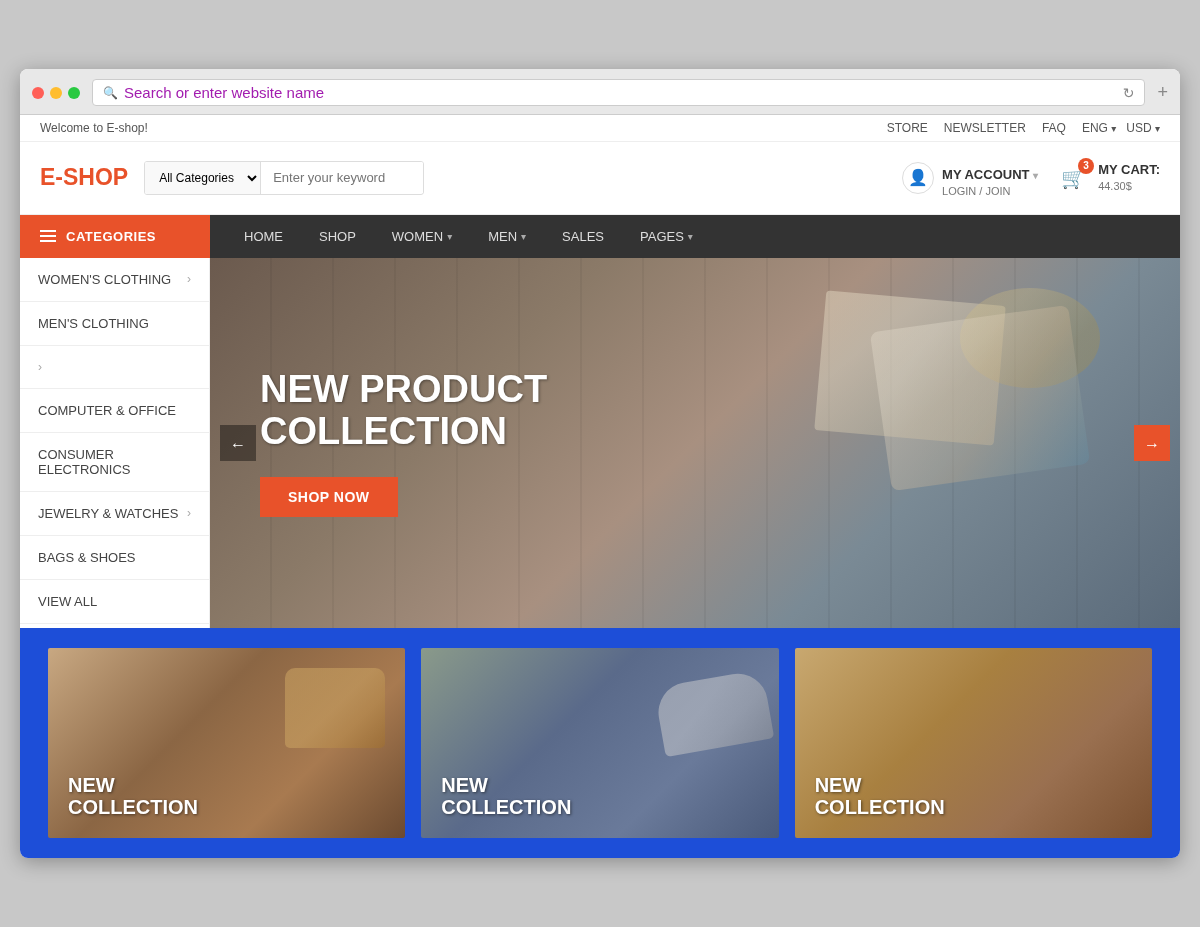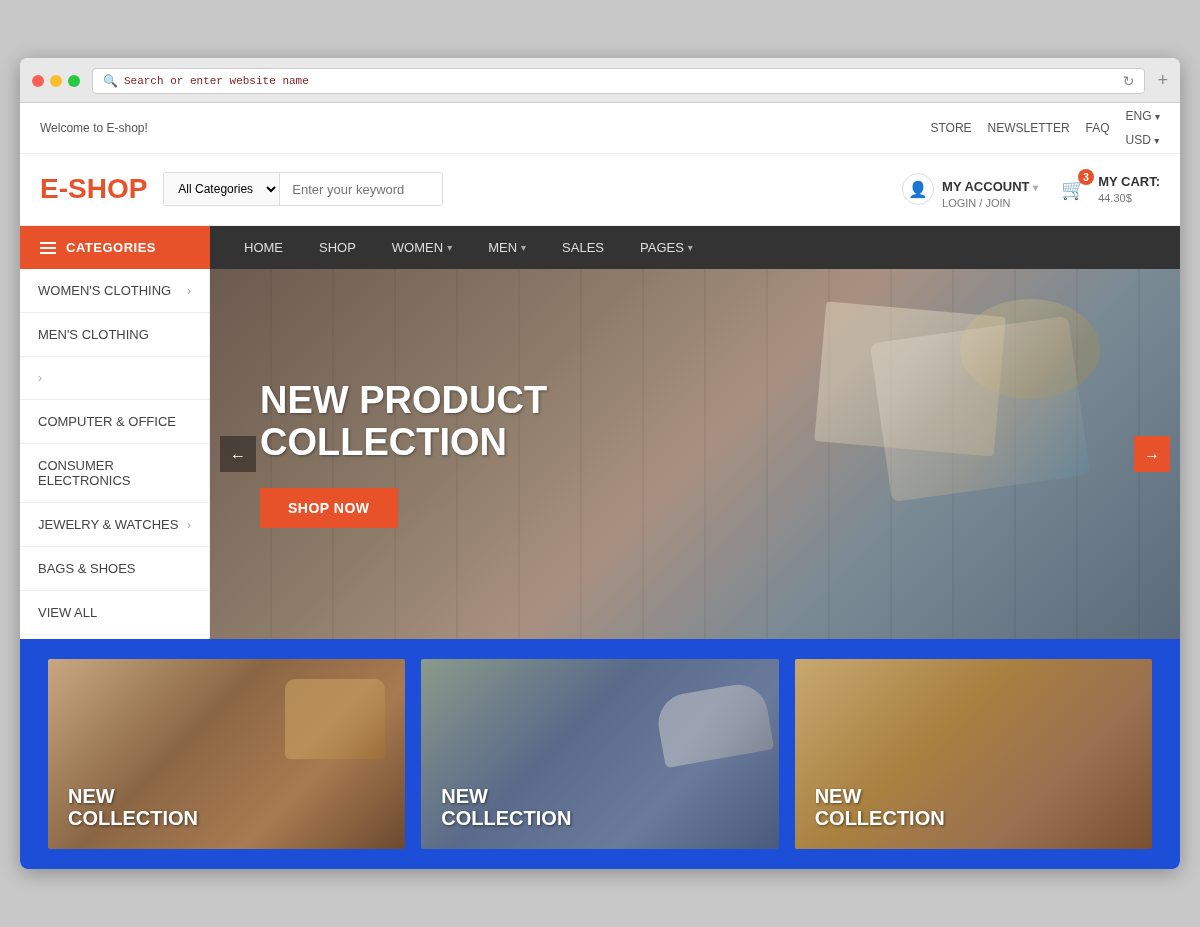--- a/index.html
+++ b/index.html
@@ -57,33 +57,33 @@
       border-bottom: 1px solid #eee;
       padding: 6px 20px;
       display: flex;
       justify-content: space-between;
       align-items: center;
       font-size: 12px;
       color: #555;
     }
     .top-bar-right { display: flex; gap: 16px; align-items: center; }
     .top-bar-right a { color: #555; text-decoration: none; cursor: pointer; }
-    .top-bar-right .lang-usd { display: flex; gap: 10px; flex-direction: column; }
+    .top-bar-right .lang-usd { display: flex; gap: 10px; }
     .dropdown-arrow { font-size: 10px; }
 
     
     .header {
       background: #fff;
       padding: 14px 20px;
       display: flex;
       align-items: center;
       gap: 16px;
       border-bottom: 1px solid #eee;
     }
-    .logo { font-size: 28px; font-weight: bold; color: #222; text-decoration: none; }
+    .logo { font-size: 23px; font-weight: bold; color: #222; text-decoration: none; }
     .logo span { color: #e8522a; }
     .search-bar {
       display: flex;
       align-items: center;
       border: 1px solid #ddd;
       border-radius: 3px;
       overflow: hidden;
       flex: 0 0 280px;
     }
     .search-bar select {
@@ -361,21 +361,21 @@
 <div class="browser-window">
 
   <div class="browser-chrome">
     <div class="browser-dots">
       <div class="dot dot-red"></div>
       <div class="dot dot-yellow"></div>
       <div class="dot dot-green"></div>
     </div>
     <div class="browser-addressbar">
       <span>🔍</span>
-      <span style="color:#7f1d1d;font-size:11px;font-family:Liberation Mono, monospace;">Search or enter website name</span>
+      <span style="color:#a21caf;font-size:15px;">Search or enter website name</span>
       <span class="browser-refresh" style="margin-left:auto">↻</span>
     </div>
     <span class="browser-add-tab">+</span>
   </div>
 
   <div class="top-bar">
     <span>Welcome to E-shop!</span>
     <div class="top-bar-right">
       <a>STORE</a>
       <a>NEWSLETTER</a>

